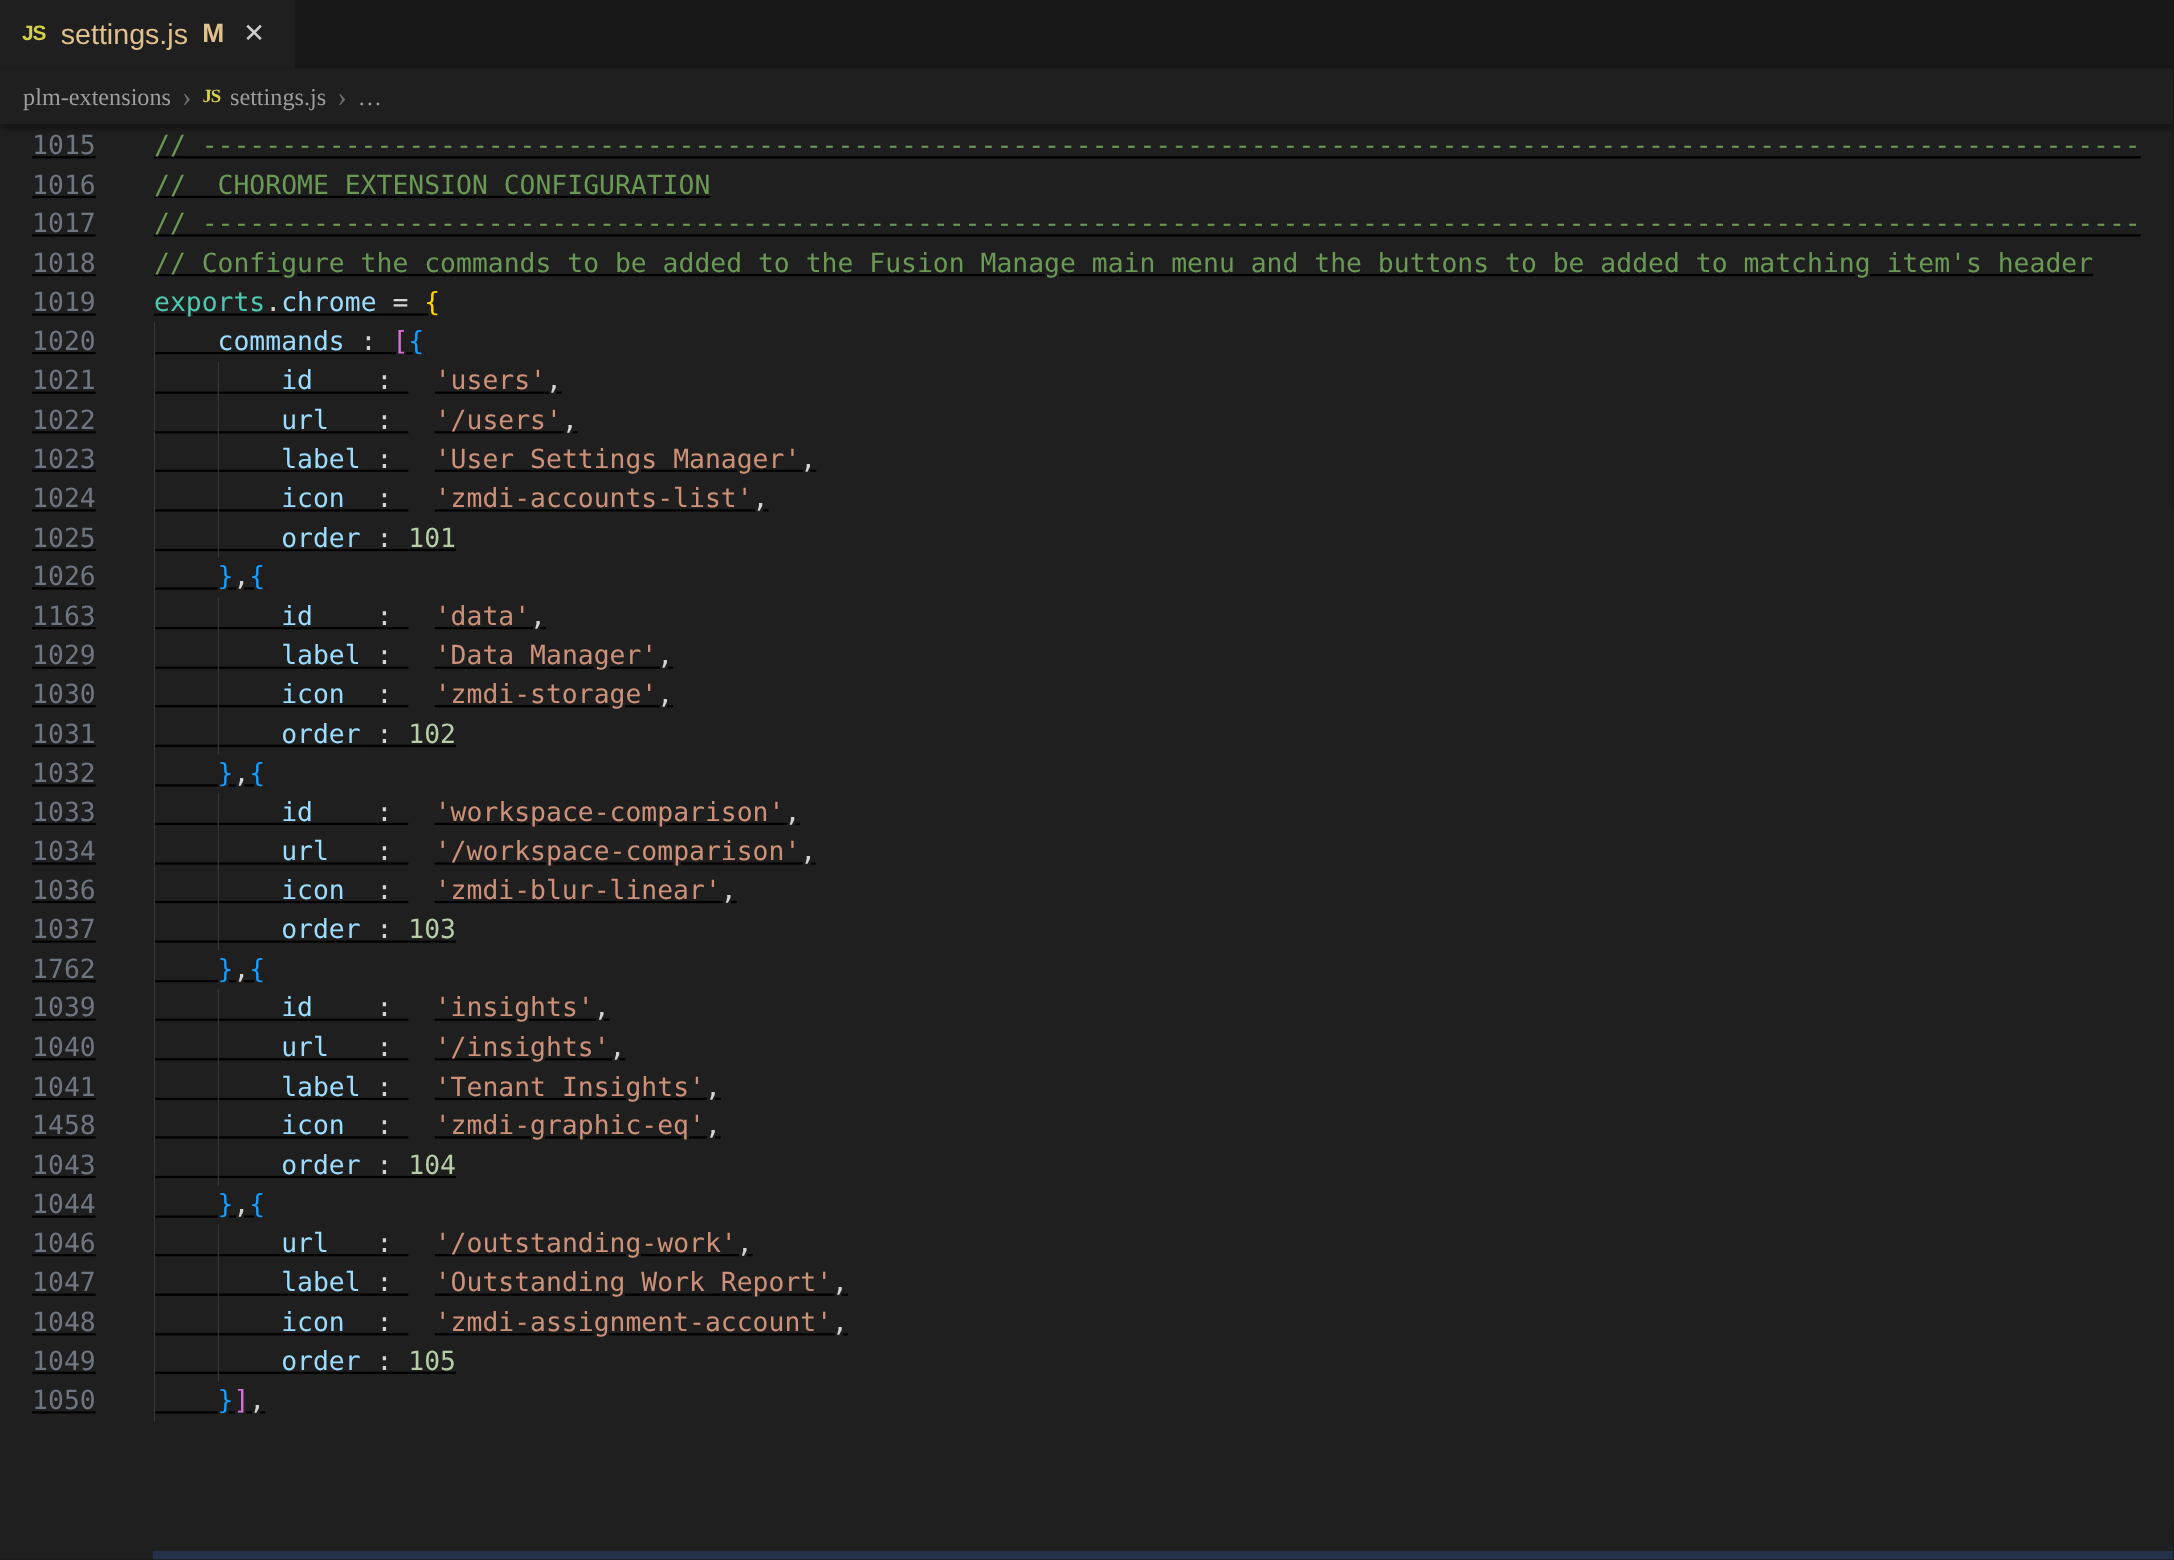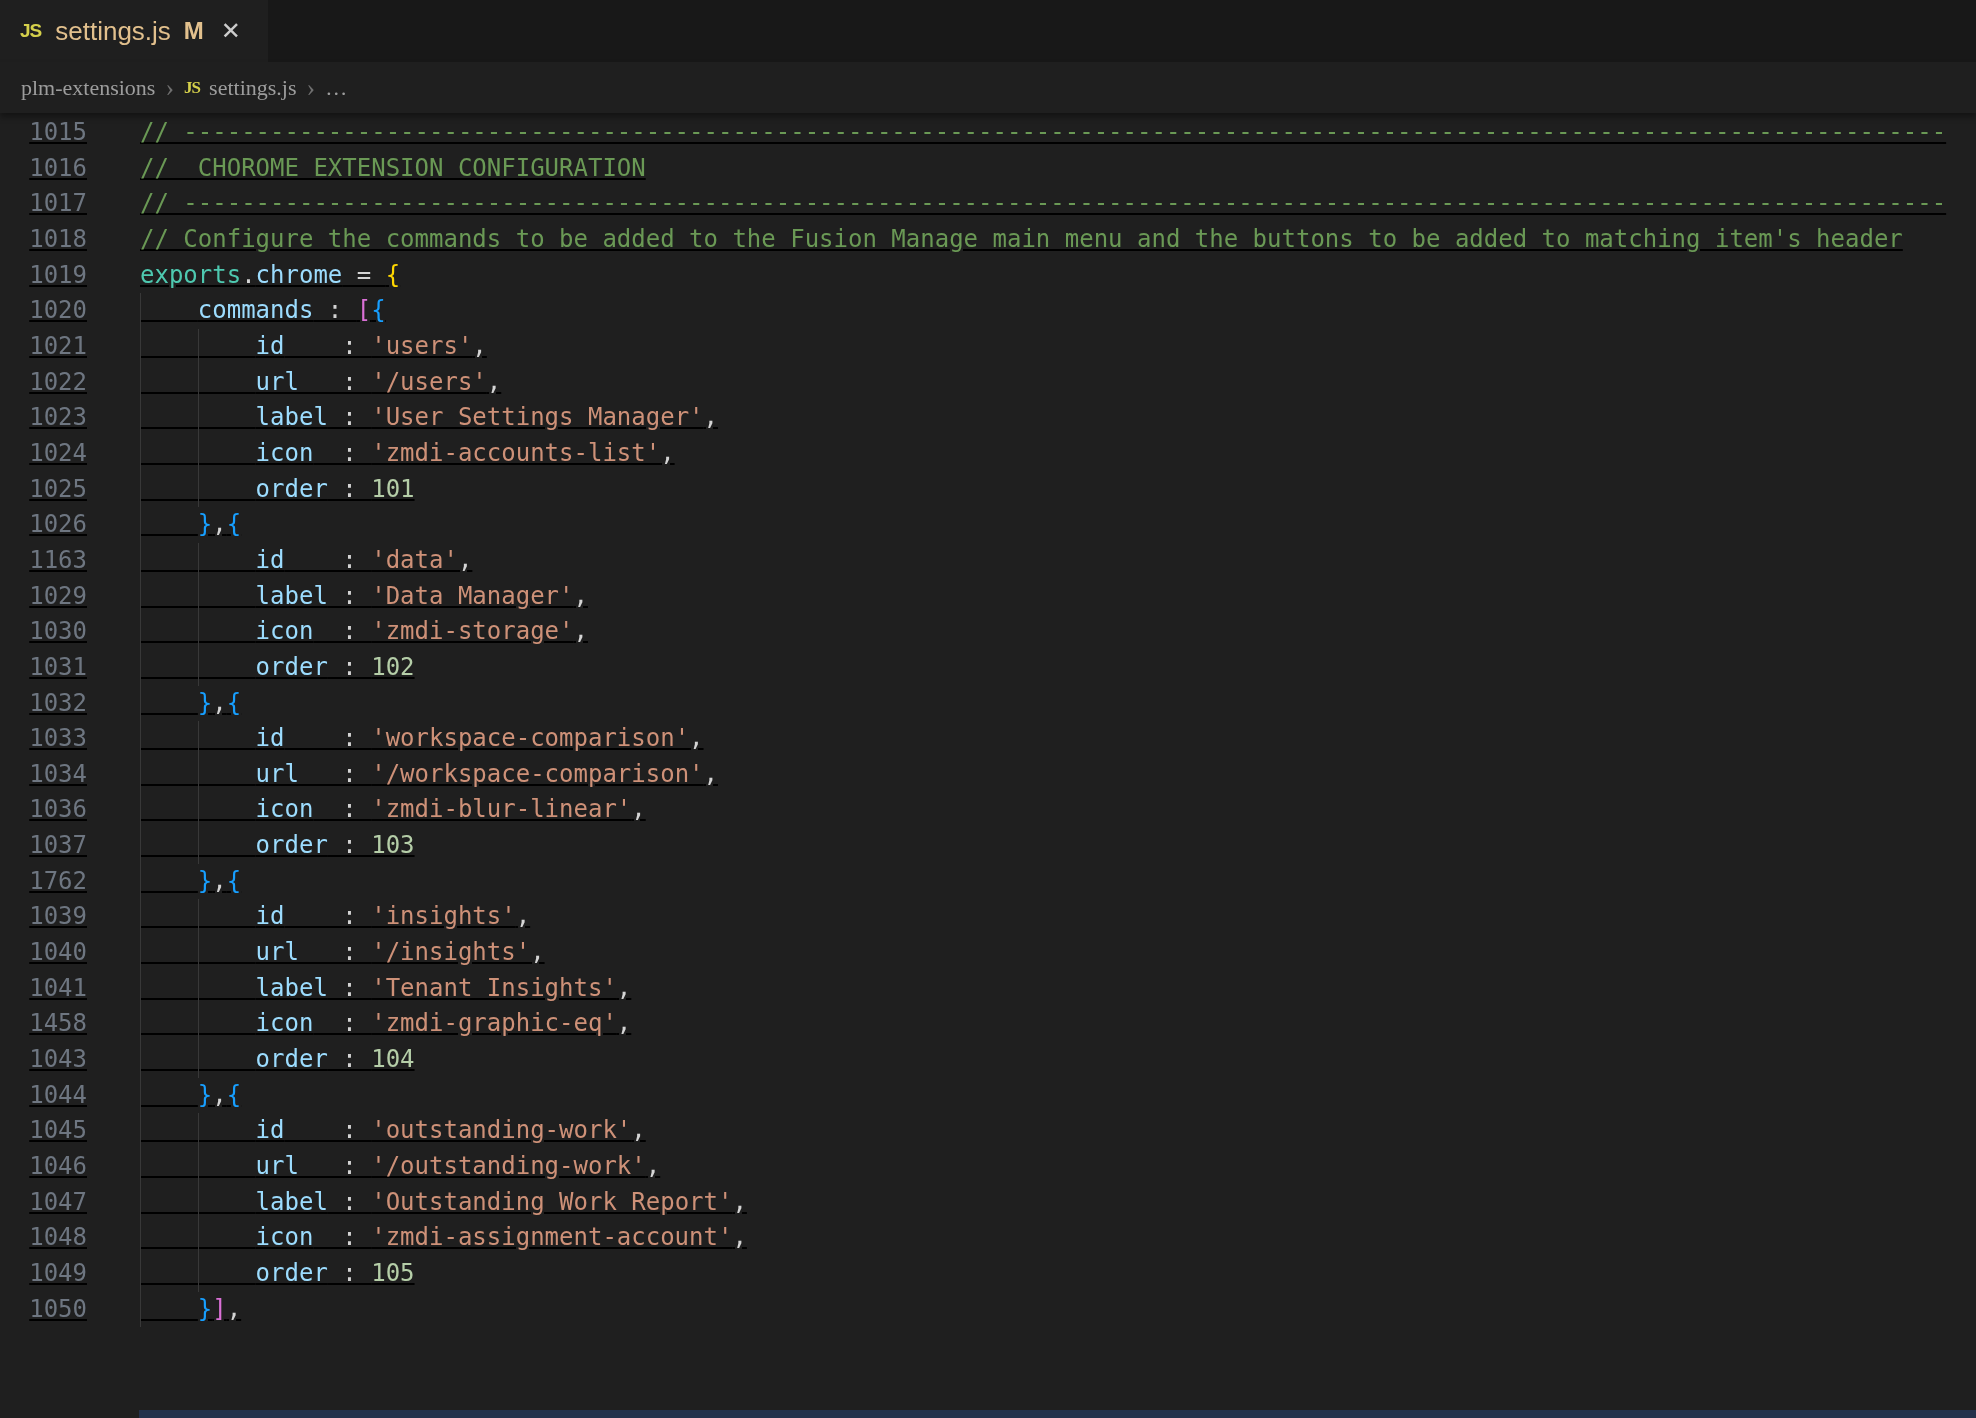--- a/index.html
+++ b/index.html
@@ -42,21 +42,21 @@
   .code{flex:1;padding-left:53px;white-space:pre;color:var(--c-punctuation);}
   .guide{position:absolute;top:0;bottom:0;width:1px;background:var(--c-indent_guide);}
 
   .tk-c{color:var(--c-comment);}
   .tk-s{color:var(--c-support);}
   .tk-p{color:var(--c-property);}
   .tk-w{color:var(--c-punctuation);}
   .tk-b1{color:var(--c-bracket1);}
   .tk-b2{color:var(--c-bracket2);}
   .tk-b3{color:var(--c-bracket3);}
-  .tk-str{color:var(--c-string);}
+  .tk-str{color:var(--c-string);margin-left:24px;}
   .tk-num{color:var(--c-number);}
 
   .bottom-strip{position:absolute;left:139px;right:0;bottom:0;height:8px;background:var(--c-bottom_strip);}
 </style>
 </head>
 <body>
 
 <div class="window">
 
   <div class="tabbar">
@@ -100,21 +100,20 @@
         <div class="line"><i class="guide" style="left: 140px;"></i><i class="guide" style="left: 197.8px;"></i><div class="gutter">1034</div><div class="code"><span class="tk-w">        </span><span class="tk-p">url</span><span class="tk-w">   : </span><span class="tk-str">'/workspace-comparison'</span><span class="tk-w">,</span></div></div>
         <div class="line"><i class="guide" style="left: 140px;"></i><i class="guide" style="left: 197.8px;"></i><div class="gutter">1036</div><div class="code"><span class="tk-w">        </span><span class="tk-p">icon</span><span class="tk-w">  : </span><span class="tk-str">'zmdi-blur-linear'</span><span class="tk-w">,</span></div></div>
         <div class="line"><i class="guide" style="left: 140px;"></i><i class="guide" style="left: 197.8px;"></i><div class="gutter">1037</div><div class="code"><span class="tk-w">        </span><span class="tk-p">order</span><span class="tk-w"> : </span><span class="tk-num">103</span></div></div>
         <div class="line"><i class="guide" style="left: 140px;"></i><div class="gutter">1762</div><div class="code"><span class="tk-w">    </span><span class="tk-b3">}</span><span class="tk-w">,</span><span class="tk-b3">{</span></div></div>
         <div class="line"><i class="guide" style="left: 140px;"></i><i class="guide" style="left: 197.8px;"></i><div class="gutter">1039</div><div class="code"><span class="tk-w">        </span><span class="tk-p">id</span><span class="tk-w">    : </span><span class="tk-str">'insights'</span><span class="tk-w">,</span></div></div>
         <div class="line"><i class="guide" style="left: 140px;"></i><i class="guide" style="left: 197.8px;"></i><div class="gutter">1040</div><div class="code"><span class="tk-w">        </span><span class="tk-p">url</span><span class="tk-w">   : </span><span class="tk-str">'/insights'</span><span class="tk-w">,</span></div></div>
         <div class="line"><i class="guide" style="left: 140px;"></i><i class="guide" style="left: 197.8px;"></i><div class="gutter">1041</div><div class="code"><span class="tk-w">        </span><span class="tk-p">label</span><span class="tk-w"> : </span><span class="tk-str">'Tenant Insights'</span><span class="tk-w">,</span></div></div>
         <div class="line"><i class="guide" style="left: 140px;"></i><i class="guide" style="left: 197.8px;"></i><div class="gutter">1458</div><div class="code"><span class="tk-w">        </span><span class="tk-p">icon</span><span class="tk-w">  : </span><span class="tk-str">'zmdi-graphic-eq'</span><span class="tk-w">,</span></div></div>
         <div class="line"><i class="guide" style="left: 140px;"></i><i class="guide" style="left: 197.8px;"></i><div class="gutter">1043</div><div class="code"><span class="tk-w">        </span><span class="tk-p">order</span><span class="tk-w"> : </span><span class="tk-num">104</span></div></div>
         <div class="line"><i class="guide" style="left: 140px;"></i><div class="gutter">1044</div><div class="code"><span class="tk-w">    </span><span class="tk-b3">}</span><span class="tk-w">,</span><span class="tk-b3">{</span></div></div>
-        <div class="line"><i class="guide" style="left: 140px;"></i><i class="guide" style="left: 197.8px;"></i><div class="gutter">1045</div><div class="code"><span class="tk-w">        </span><span class="tk-p">id</span><span class="tk-w">    : </span><span class="tk-str">'outstanding-work'</span><span class="tk-w">,</span></div></div>
         <div class="line"><i class="guide" style="left: 140px;"></i><i class="guide" style="left: 197.8px;"></i><div class="gutter">1046</div><div class="code"><span class="tk-w">        </span><span class="tk-p">url</span><span class="tk-w">   : </span><span class="tk-str">'/outstanding-work'</span><span class="tk-w">,</span></div></div>
         <div class="line"><i class="guide" style="left: 140px;"></i><i class="guide" style="left: 197.8px;"></i><div class="gutter">1047</div><div class="code"><span class="tk-w">        </span><span class="tk-p">label</span><span class="tk-w"> : </span><span class="tk-str">'Outstanding Work Report'</span><span class="tk-w">,</span></div></div>
         <div class="line"><i class="guide" style="left: 140px;"></i><i class="guide" style="left: 197.8px;"></i><div class="gutter">1048</div><div class="code"><span class="tk-w">        </span><span class="tk-p">icon</span><span class="tk-w">  : </span><span class="tk-str">'zmdi-assignment-account'</span><span class="tk-w">,</span></div></div>
         <div class="line"><i class="guide" style="left: 140px;"></i><i class="guide" style="left: 197.8px;"></i><div class="gutter">1049</div><div class="code"><span class="tk-w">        </span><span class="tk-p">order</span><span class="tk-w"> : </span><span class="tk-num">105</span></div></div>
         <div class="line"><i class="guide" style="left: 140px;"></i><div class="gutter">1050</div><div class="code"><span class="tk-w">    </span><span class="tk-b3">}</span><span class="tk-b2">]</span><span class="tk-w">,</span></div></div>
       </div>
     <div class="bottom-strip"></div>
   </div>
 
 </div>

